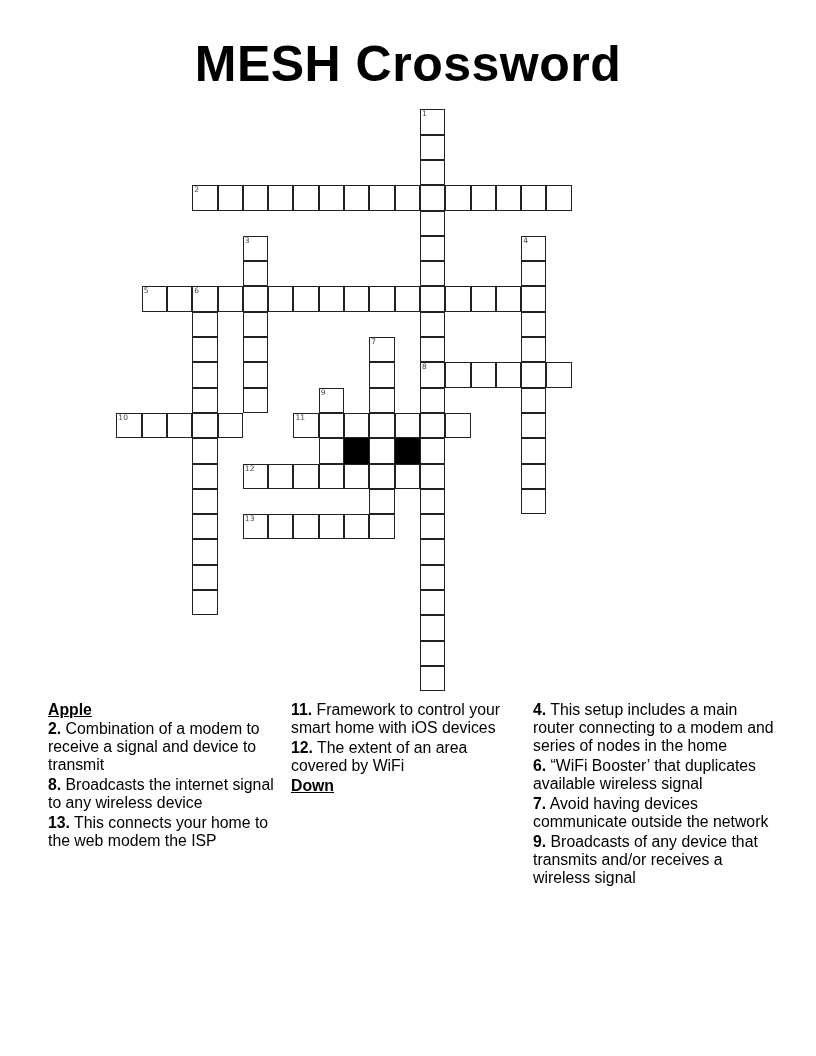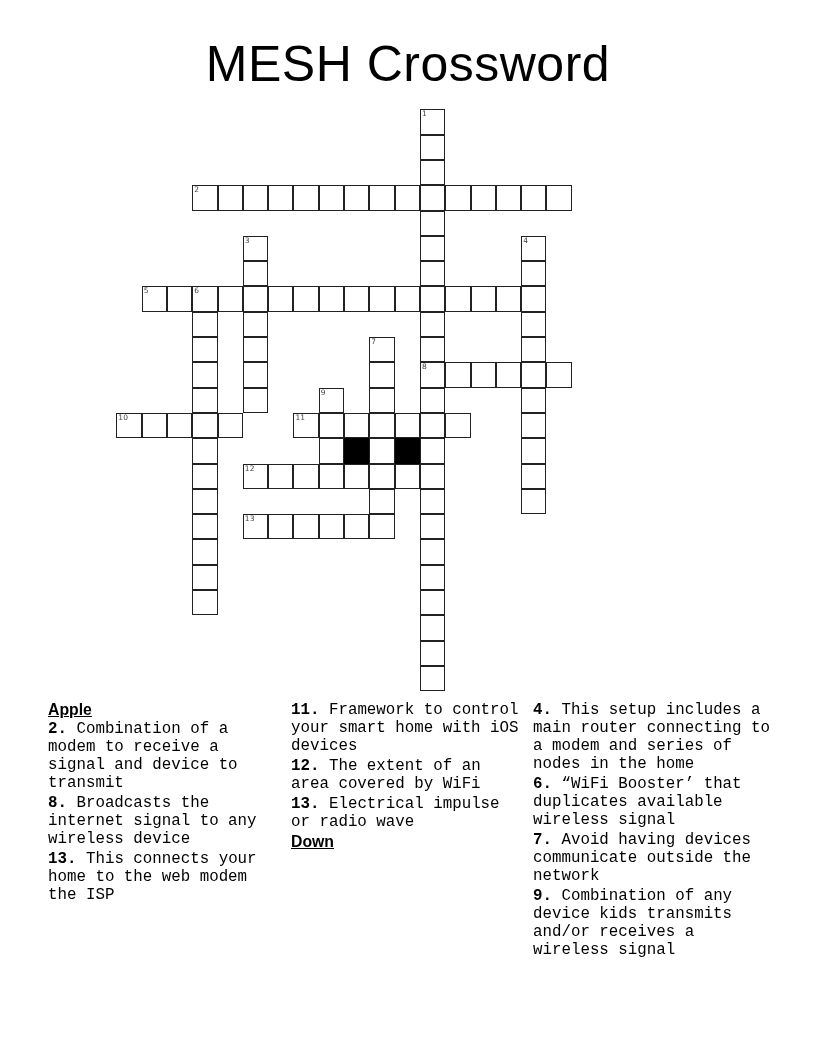--- a/index.html
+++ b/index.html
@@ -1,27 +1,27 @@
 <!DOCTYPE html>
 <html><head>
 <meta charset="utf-8">
 <style>
   html, body { margin: 0; padding: 0; background: #ffffff; }
   body { width: 816px; height: 1056px; position: relative; overflow: hidden; font-family: "Liberation Sans", sans-serif; color: #000; }
-  .title { position: absolute; top: 32px; left: 0; width: 816px; text-align: center; font-size: 50px; line-height: 64px; font-weight: normal; letter-spacing: 0.5px; margin: 0; }
+  .title { position: absolute; top: 32px; left: 0; width: 816px; text-align: center; font-size: 50px; line-height: 64px; font-weight: bold; letter-spacing: 0.5px; margin: 0; }
   .grid { position: absolute; left: 117px; top: 110px; width: 480px; height: 590px; }
   .cell { position: absolute; width: 25.3px; height: 25.3px; box-sizing: border-box; border: 1.3px solid #222; background: #fff; margin-left: -0.65px; margin-top: -0.65px; }
   .cell.black { background: #000; border-color: #000; }
   .cell .num { position: absolute; left: 1px; top: 0px; font-size: 7.5px; line-height: 8px; color: #444; font-family: "DejaVu Sans", sans-serif; }
   .clues { position: absolute; top: 701px; font-size: 15.8px; line-height: 18px; }
   .col1 { left: 48px; width: 236px; }
   .col2 { left: 291px; width: 236px; }
   .col3 { left: 533px; width: 245px; }
   .heading { font-weight: bold; text-decoration: underline; display: block; margin-bottom: 1px; }
-  .clue { display: block; margin-bottom: 2px; font-family: Liberation Mono, monospace; }
+  .clue { display: block; margin-bottom: 2px; }
   .clue b { font-weight: bold; }
 </style>
 </head>
 <body>
 
 <h1 class="title">MESH Crossword</h1>
 
 <div class="grid" id="grid">
     <div class="cell" style="left: 303.6px; top: 0px;">
       <span class="num">1</span>
@@ -170,22 +170,21 @@
 <div class="clues col1">
   <span class="heading">Apple</span>
   <span class="clue"><b>2.</b> <span>Combination of a modem to receive a signal and device to transmit</span></span>
   <span class="clue"><b>8.</b> <span>Broadcasts the internet signal to any wireless device</span></span>
   <span class="clue"><b>13.</b> <span>This connects your home to the web modem the ISP</span></span>
 </div>
 
 <div class="clues col2">
   <span class="clue"><b>11.</b> <span>Framework to control your smart home with iOS devices</span></span>
   <span class="clue"><b>12.</b> <span>The extent of an area covered by WiFi</span></span>
-  <span class="clue"><b>13.</b> <span>Electrical impulse or radio wave</span></span>
   <span class="heading">Down</span>
 </div>
 
 <div class="clues col3">
   <span class="clue"><b>4.</b> <span>This setup includes a main router connecting to a modem and series of nodes in the home</span></span>
   <span class="clue"><b>6.</b> <span>“WiFi Booster’ that duplicates available wireless signal</span></span>
   <span class="clue"><b>7.</b> <span>Avoid having devices communicate outside the network</span></span>
-  <span class="clue"><b>9.</b> <span>Combination of any device kids transmits and/or receives a wireless signal</span></span>
+  <span class="clue"><b>9.</b> <span>Broadcasts of any device that transmits and/or receives a wireless signal</span></span>
 </div>
 
 </body></html>

